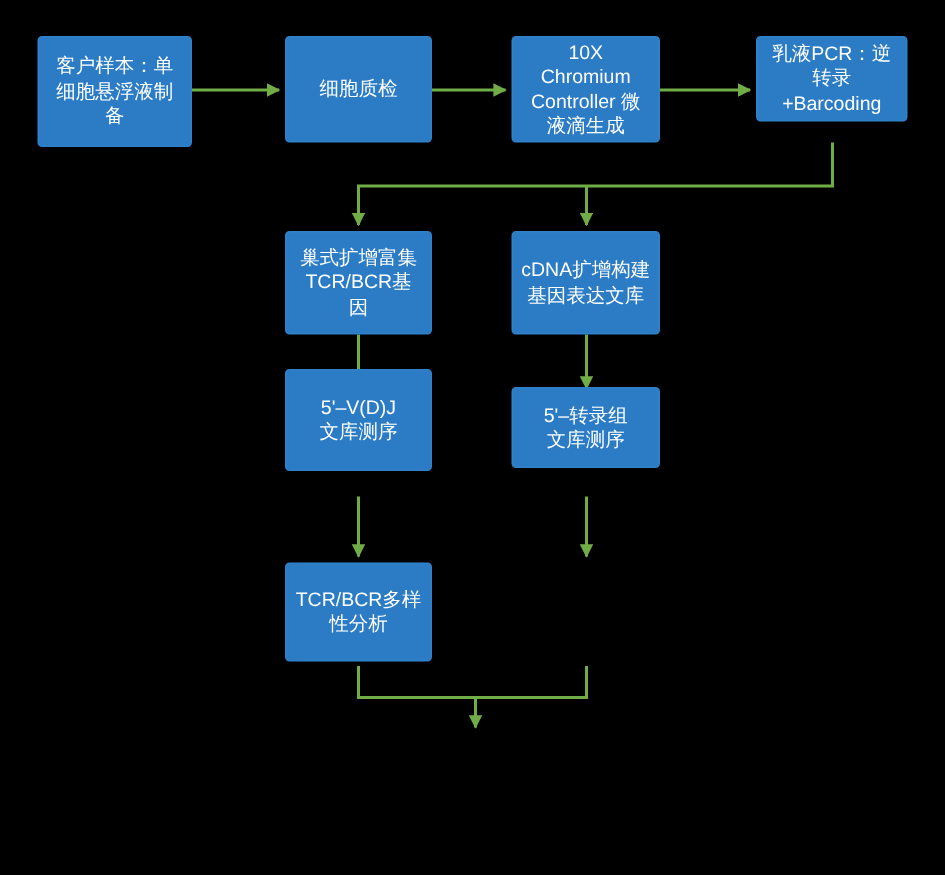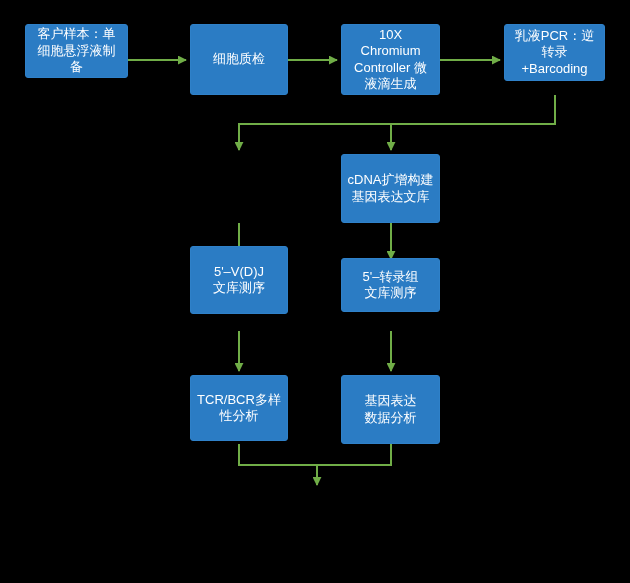--- a/index.html
+++ b/index.html
@@ -63,45 +63,46 @@
     <path d="M239,223 L239,259" marker-end="url(#arrowhead)"></path>
     <path d="M391,223 L391,259" marker-end="url(#arrowhead)"></path>
 
     <path d="M239,331 L239,371" marker-end="url(#arrowhead)"></path>
     <path d="M391,331 L391,371" marker-end="url(#arrowhead)"></path>
 
     <path d="M239,444 L239,465 L391,465 L391,444"></path>
     <path d="M317,465 L317,485" marker-end="url(#arrowhead)"></path>
   </svg>
 
-  <div class="node" style="left:25px;top:24px;width:103px;height:54px">客户样本：单
+  <div class="node" style="left:25px;top:24px;width:103px;height:74px">客户样本：单
 细胞悬浮液制
 备</div>
 
   <div class="node" style="left:190px;top:24px;width:98px;height:71px">细胞质检</div>
 
   <div class="node" style="left:341px;top:24px;width:99px;height:71px">10X
 Chromium
 Controller 微
 液滴生成</div>
 
   <div class="node" style="left:504px;top:24px;width:101px;height:57px">乳液PCR：逆
 转录
 +Barcoding</div>
 
+  <div class="node" style="left:190px;top:154px;width:98px;height:69px">巢式扩增富集
+TCR/BCR基
+因</div>
 
   <div class="node" style="left:341px;top:154px;width:99px;height:69px">cDNA扩增构建
 基因表达文库</div>
 
   <div class="node" style="left:190px;top:246px;width:98px;height:68px">5'–V(D)J
 文库测序</div>
 
   <div class="node" style="left:341px;top:258px;width:99px;height:54px">5'–转录组
 文库测序</div>
 
   <div class="node" style="left:190px;top:375px;width:98px;height:66px">TCR/BCR多样
 性分析</div>
 
-  <div class="node" style="left:341px;top:375px;width:99px;height:69px">基因表达
-数据分析</div>
 
 
 </div>
 
 </body></html>

